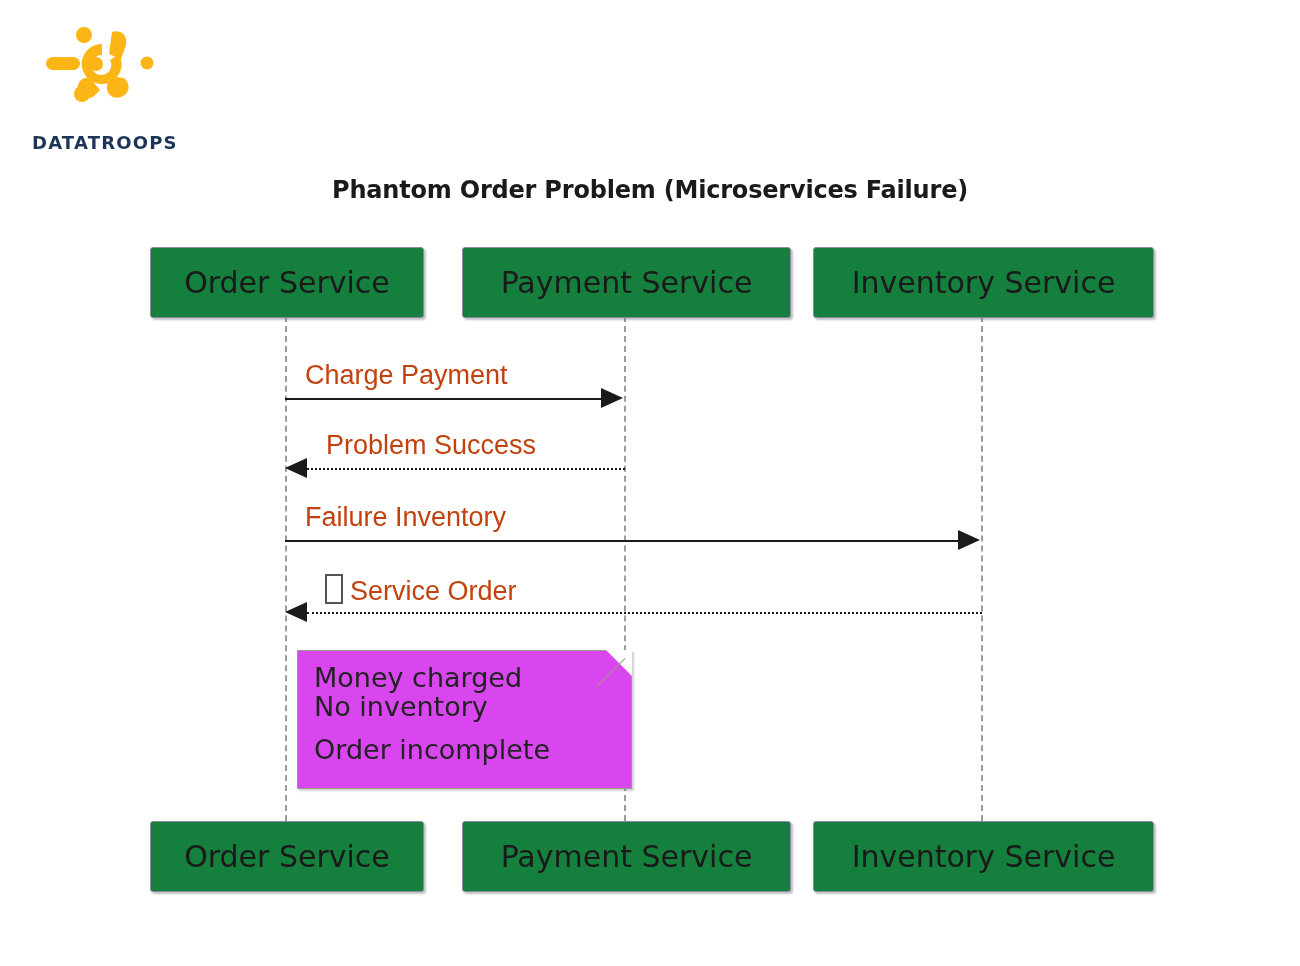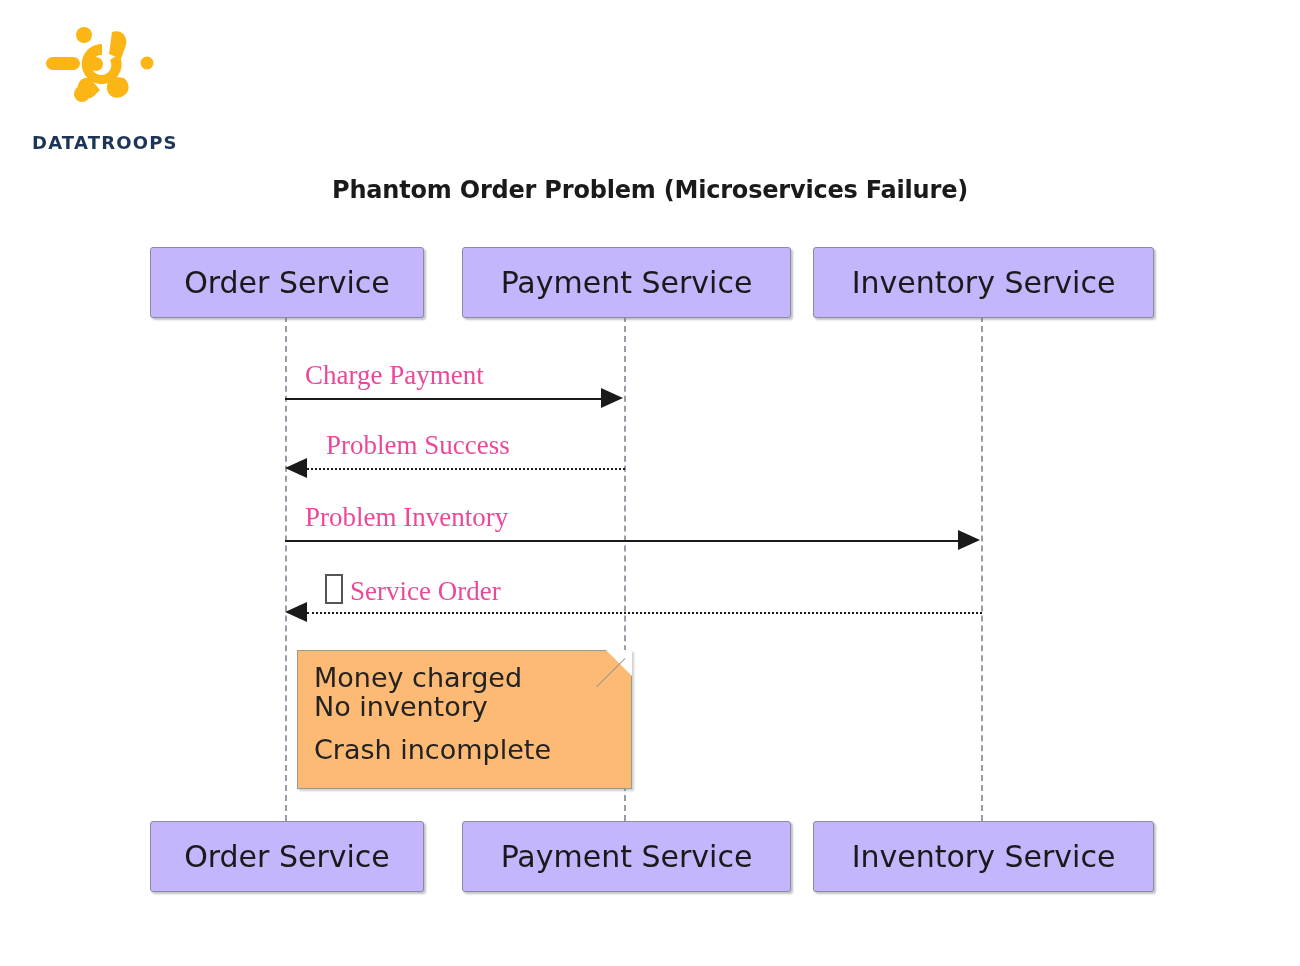--- a/index.html
+++ b/index.html
@@ -30,21 +30,21 @@
     font-weight:bold;
     font-size:24px;
     color:#1a1a1a;
     letter-spacing:-0.2px;
   }
 
   
   .participant{
     position:absolute;
     height:69px;
-    background:#c4b5fd;
+    background:#15803d;
     border:1px solid #8a8aa0;
     border-radius:3px;
     box-shadow:2px 2px 2px rgba(120,120,130,0.45);
     display:flex;align-items:center;justify-content:center;
     color:#1a1a1a;
     font-size:30px;
     font-family:"DejaVu Sans", sans-serif;
     white-space:nowrap;
   }
 
@@ -53,22 +53,22 @@
     position:absolute;
     width:0;
     border-left:2px dashed #9a9aa8;
     top:316px;height:505px;
   }
 
   
   .msg-label{
     position:absolute;
     font-size:27px;
-    color:#ec4899;
-    font-family:Liberation Serif, serif;
+    color:#c2410c;
+    font-family:Liberation Sans, sans-serif;
     white-space:nowrap;
   }
   .msg-line{position:absolute;height:0;}
   .msg-line.solid{border-top:2px solid #1a1a1a;}
   .msg-line.dotted{border-top:2px dotted #1a1a1a;}
   .arrowhead{position:absolute;width:0;height:0;}
   .arrowhead.right{
     border-top:10px solid transparent;
     border-bottom:10px solid transparent;
     border-left:22px solid #1a1a1a;
@@ -85,21 +85,21 @@
     width:14px;height:26px;
     border:2px solid #555;
     vertical-align:-4px;
     margin-right:7px;
     background:transparent;
   }
 
   
   .note{
     position:absolute;
-    background:#fdba74;
+    background:#d946ef;
     border:1px solid #9a9a8a;
     box-shadow:2px 2px 2px rgba(120,120,120,0.35);
   }
   .note-fold{
     position:absolute;right:-1px;top:-1px;
     width:0;height:0;
     border-left:26px solid transparent;
     border-top:26px solid #ffffff;
   }
   .note-fold-edge{
@@ -173,36 +173,36 @@
   </div>
 
   <div class="msg-label" style="left:305px;top:360px">Charge Payment</div>
   <div class="msg-line solid" style="left:285px;top:398px;width:318px"></div>
   <div class="arrowhead right" style="left:601px;top:388px"></div>
 
   <div class="msg-label" style="left:326px;top:430px">Problem Success</div>
   <div class="msg-line dotted" style="left:307px;top:468px;width:318px"></div>
   <div class="arrowhead left" style="left:285px;top:458px"></div>
 
-  <div class="msg-label" style="left:305px;top:502px">Problem Inventory</div>
+  <div class="msg-label" style="left:305px;top:502px">Failure Inventory</div>
   <div class="msg-line solid" style="left:285px;top:540px;width:675px"></div>
   <div class="arrowhead right" style="left:958px;top:530px"></div>
 
   <div class="msg-label" style="left:325px;top:574px">
     <span class="tofu"></span><span>Service Order</span>
   </div>
   <div class="msg-line dotted" style="left:307px;top:612px;width:675px"></div>
   <div class="arrowhead left" style="left:285px;top:602px"></div>
 
   <div class="note" style="left:297px;top:650px;width:333px;height:137px">
     <div class="note-fold"></div>
     <div class="note-fold-edge"></div>
     <div class="note-text">Money charged</div>
     <div class="note-text" style="top:38px">No inventory</div>
-    <div class="note-text" style="top:81px">Crash incomplete</div>
+    <div class="note-text" style="top:81px">Order incomplete</div>
   </div>
 
   <div class="participant" style="left:150px;top:821px;width:272px">
     <span>Order Service</span>
   </div>
   <div class="participant" style="left:462px;top:821px;width:327px">
     <span>Payment Service</span>
   </div>
   <div class="participant" style="left:813px;top:821px;width:339px">
     <span>Inventory Service</span>

